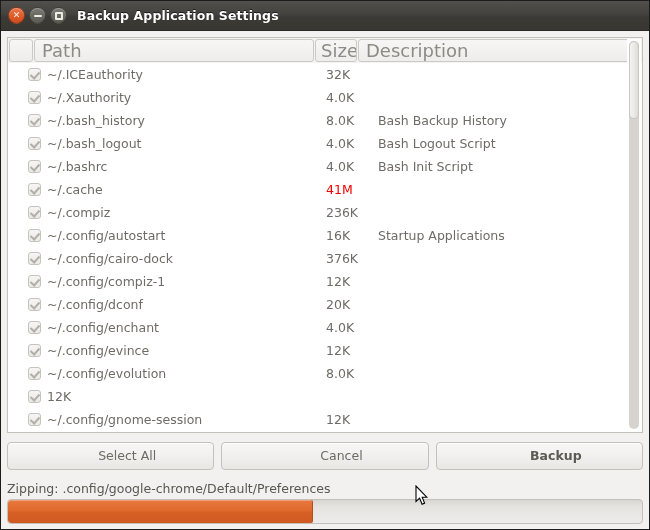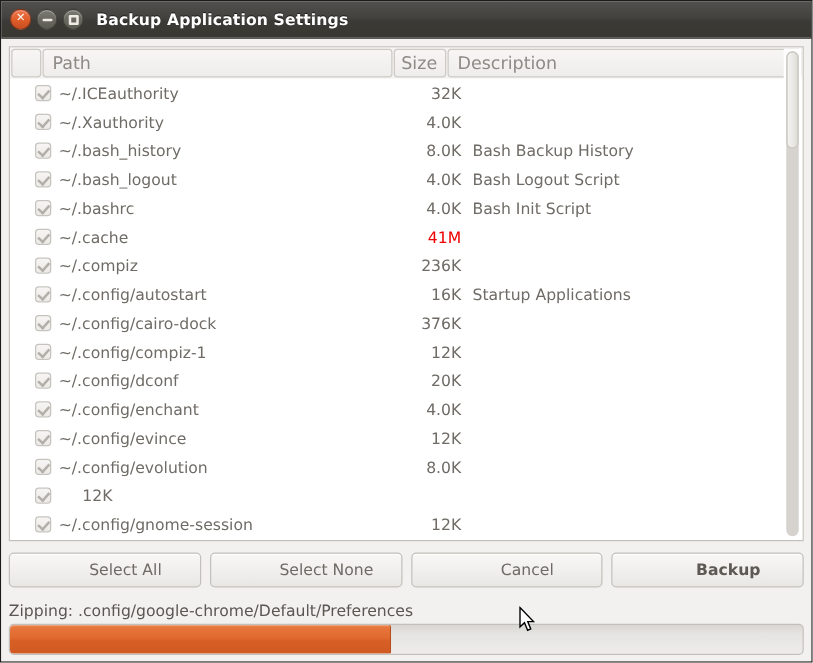--- a/index.html
+++ b/index.html
@@ -113,21 +113,21 @@
   }
   .hcell {
     background: linear-gradient(to bottom, #f7f6f4 0%, #eeedeb 100%);
     border: 1px solid #cdcac5;
     border-radius: 3px;
     margin: 1px 0 1px 1px;
     box-sizing: border-box;
     display: flex;
     align-items: center;
     color: #8e8a85;
-    font-size: 14px;
+    font-size: 18px;
     padding-left: 7px;
     overflow: hidden;
     white-space: nowrap;
   }
   .hcell.check  { width: 24px; flex: 0 0 24px; padding-left: 0; }
   .hcell.path   { width: 280px; flex: 0 0 280px; }
   .hcell.size   { width: 42px; flex: 0 0 42px; padding-left: 5px; }
   .hcell.desc   { flex: 1 1 auto; margin-right: 1px; }
 
   .rows-viewport {
@@ -168,21 +168,21 @@
     border: solid #b2aea8;
     border-width: 0 2px 2px 0;
     transform: rotate(42deg);
   }
   .c-path {
     width: 279px; flex: 0 0 279px;
     white-space: nowrap; overflow: hidden;
   }
   .c-size {
     width: 46px; flex: 0 0 46px;
-    text-align: right;
+    text-align: left;
     padding-right: 3px;
     box-sizing: border-box;
     white-space: nowrap;
   }
   .c-size.warn { color: #ee0000; font-weight: normal; }
   .c-desc {
     flex: 1 1 auto;
     padding-left: 6px;
     white-space: nowrap; overflow: hidden;
   }
@@ -449,21 +449,20 @@
 
       <div class="vscroll">
         <div class="vscroll-track"></div>
         <div class="vscroll-thumb"></div>
       </div>
 
     </div>
 
     <div class="buttonbar" id="button-bar">
         <div class="btn">Select All</div>
-        <div class="btn">Select None</div>
         <div class="btn">Cancel</div>
         <div class="btn default">Backup</div>
       </div>
 
   </div>
 
   <div class="statusbar">
     <div class="status-text">Zipping: .config/google-chrome/Default/Preferences</div>
     <div class="progress-wrap">
       <div class="progress-fill" id="progress-fill" style="width: 48%;"></div>

